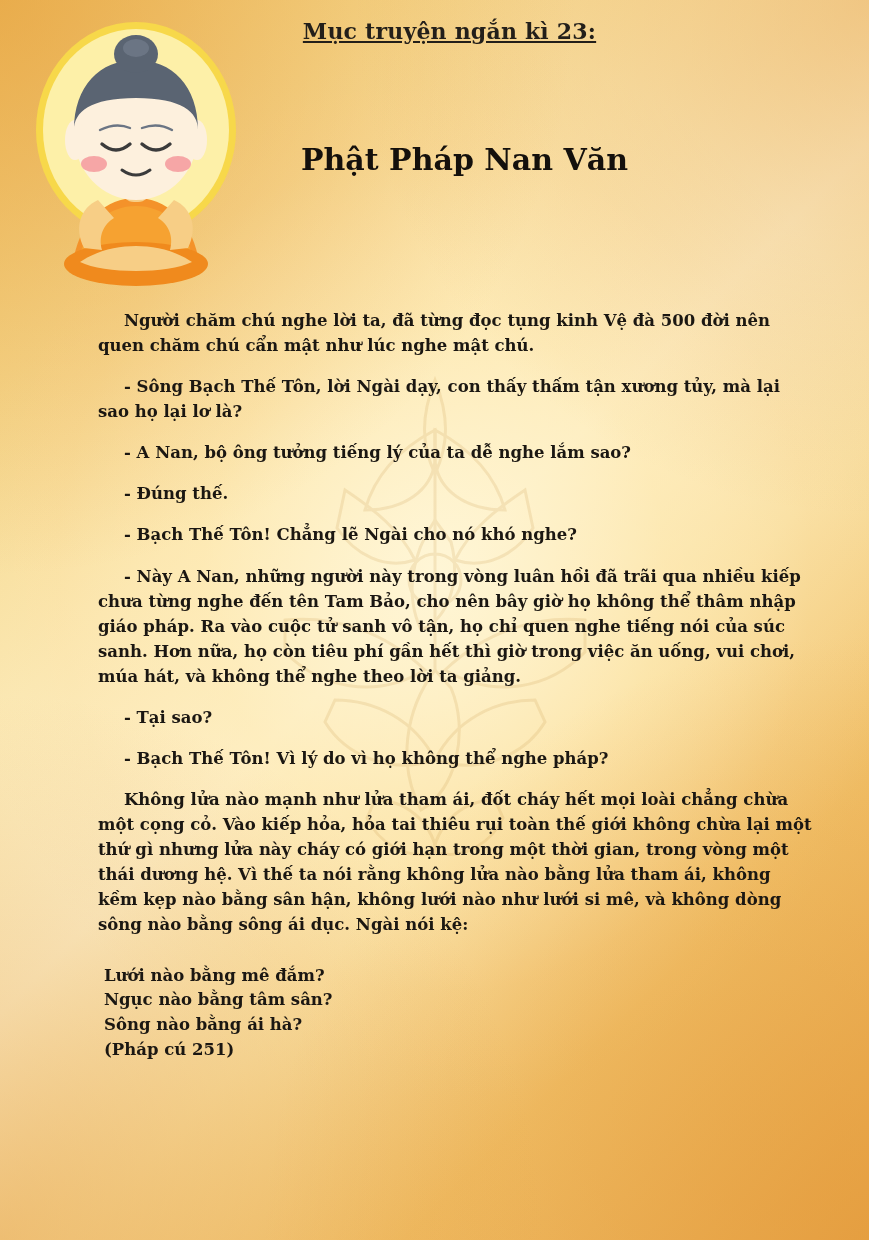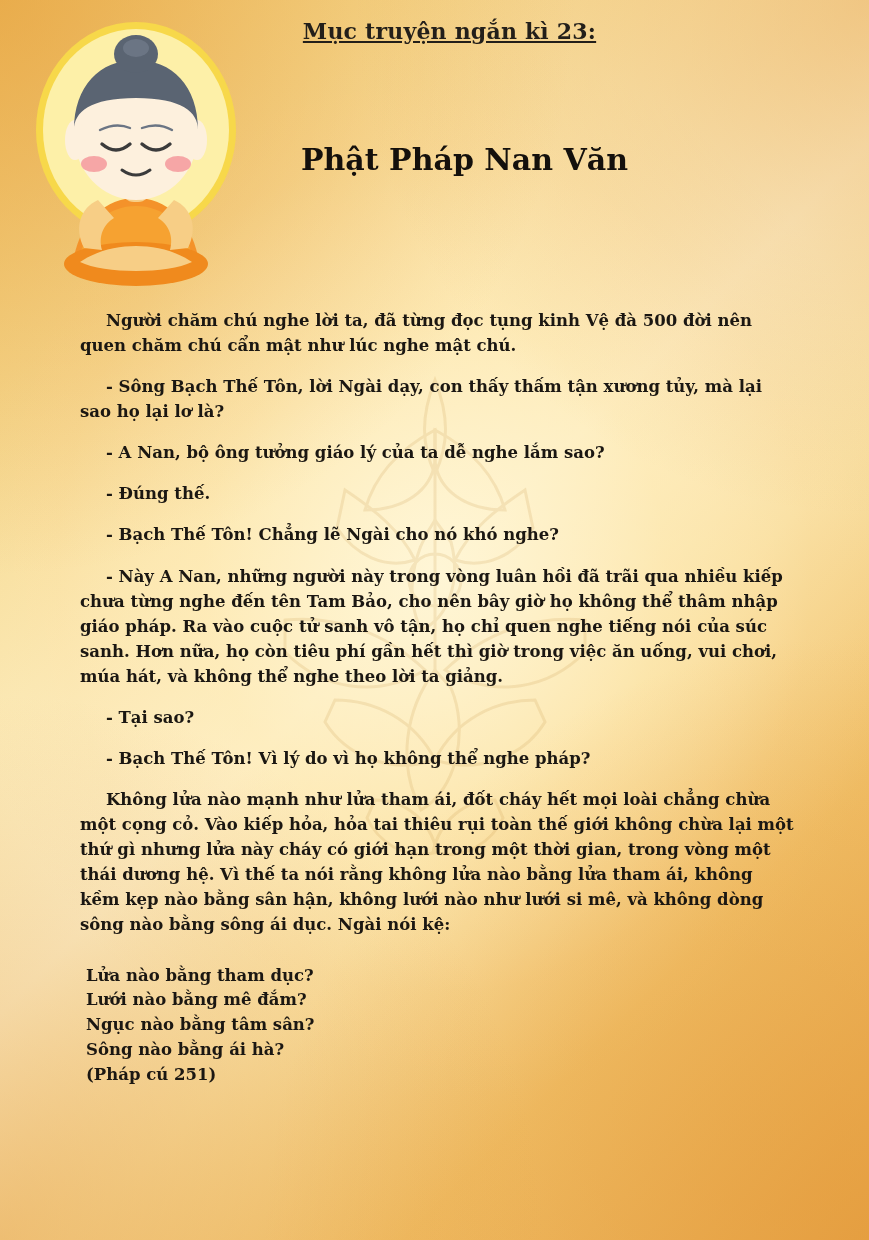--- a/index.html
+++ b/index.html
@@ -82,21 +82,21 @@
   .buddha {
     position: absolute;
     left: 18px;
     top: 12px;
     width: 250px;
     height: 280px;
   }
 
   .body {
     position: absolute;
-    left: 80px;
+    left: 98px;
     top: 308px;
     width: 714px;
     font-family: "DejaVu Serif", serif;
     color: #1b1712;
     font-size: 16.5px;
     line-height: 1.52;
   }
   .body p {
     margin: 0 0 16px 0;
     text-indent: 26px;
@@ -188,30 +188,29 @@
       <path d="M104 158 q14 10 28 0" stroke="#3b3b3b" stroke-width="3" fill="none" stroke-linecap="round"></path>
     </svg>
 
     <div class="kicker">Mục truyện ngắn kì 23:</div>
     <div class="title">Phật Pháp Nan Văn</div>
   </div>
 
   <div class="body">
     <p>Người chăm chú nghe lời ta, đã từng đọc tụng kinh Vệ đà 500 đời nên quen chăm chú cẩn mật như lúc nghe mật chú.</p>
     <p>- Sông Bạch Thế Tôn, lời Ngài dạy, con thấy thấm tận xương tủy, mà lại sao họ lại lơ là?</p>
-    <p>- A Nan, bộ ông tưởng giáo lý của ta dễ nghe lắm sao?</p>
+    <p>- A Nan, bộ ông tưởng tiếng lý của ta dễ nghe lắm sao?</p>
     <p>- Đúng thế.</p>
     <p>- Bạch Thế Tôn! Chẳng lẽ Ngài cho nó khó nghe?</p>
     <p>- Này A Nan, những người này trong vòng luân hồi đã trãi qua nhiều kiếp chưa từng nghe đến tên Tam Bảo, cho nên bây giờ họ không thể thâm nhập giáo pháp. Ra vào cuộc tử sanh vô tận, họ chỉ quen nghe tiếng nói của súc sanh. Hơn nữa, họ còn tiêu phí gần hết thì giờ trong việc ăn uống, vui chơi, múa hát, và không thể nghe theo lời ta giảng.</p>
     <p>- Tại sao?</p>
     <p>- Bạch Thế Tôn! Vì lý do vì họ không thể nghe pháp?</p>
     <p>Không lửa nào mạnh như lửa tham ái, đốt cháy hết mọi loài chẳng chừa một cọng cỏ. Vào kiếp hỏa, hỏa tai thiêu rụi toàn thế giới không chừa lại một thứ gì nhưng lửa này cháy có giới hạn trong một thời gian, trong vòng một thái dương hệ. Vì thế ta nói rằng không lửa nào bằng lửa tham ái, không kềm kẹp nào bằng sân hận, không lưới nào như lưới si mê, và không dòng sông nào bằng sông ái dục. Ngài nói kệ:</p>
 
     <div class="verse">
-      <div>Lửa nào bằng tham dục?</div>
       <div>Lưới nào bằng mê đắm?</div>
       <div>Ngục nào bằng tâm sân?</div>
       <div>Sông nào bằng ái hà?</div>
       <div>(Pháp cú 251)</div>
     </div>
   </div>
 
 </div>
 
 </body></html>

